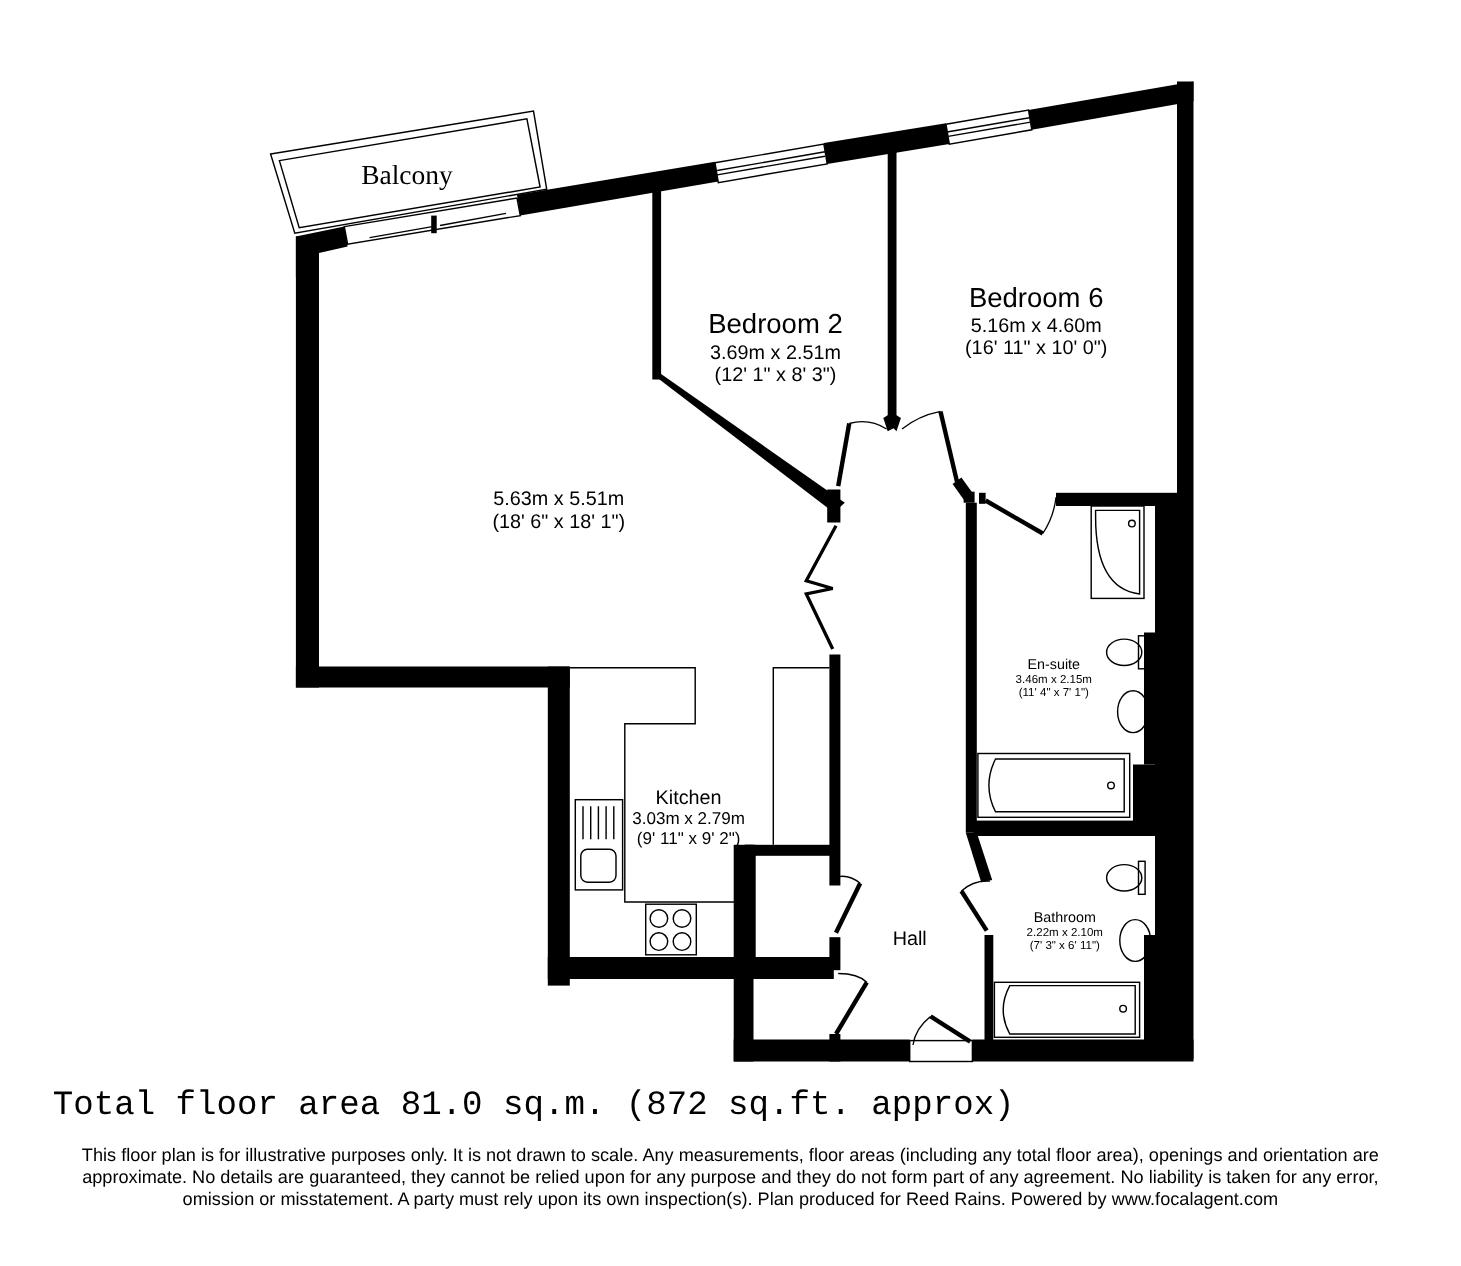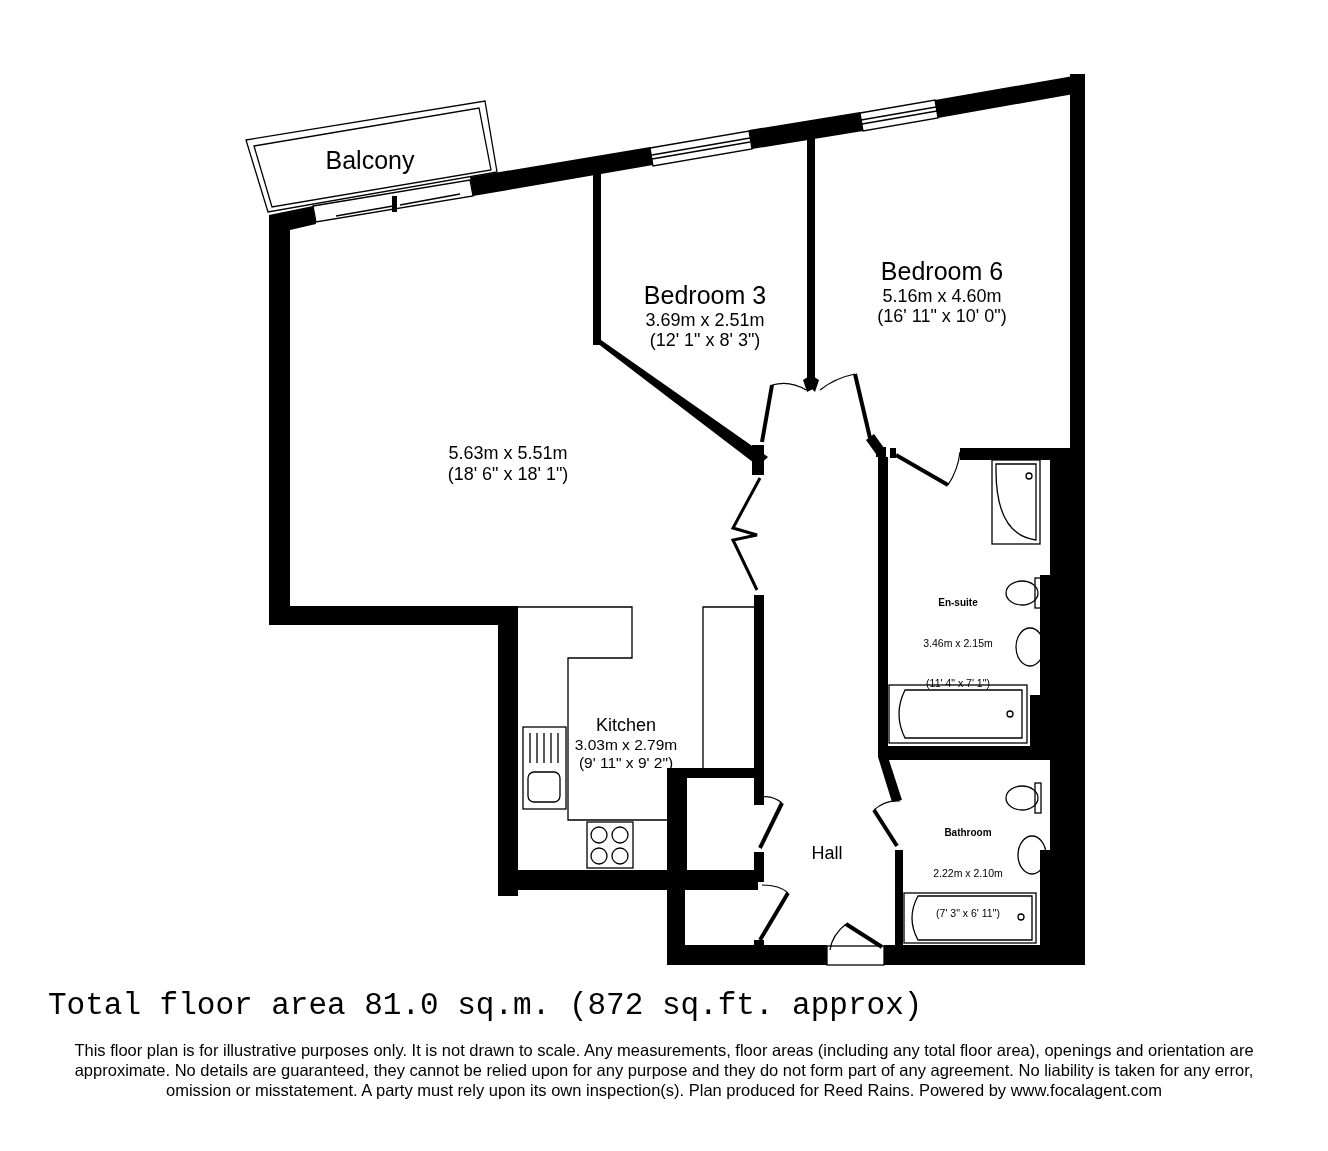--- a/index.html
+++ b/index.html
@@ -7,22 +7,22 @@
     #plan { position: absolute; left: 0; top: 0; width: 1328px; height: 980px; }
     .wall { fill: #000; }
     .thin { fill: none; stroke: #000; stroke-width: 1.3; }
     .door { fill: none; stroke: #000; stroke-width: 1.2; }
     .doorleaf { stroke: #000; stroke-width: 4; }
     .lbl { position: absolute; text-align: center; white-space: nowrap; line-height: 1.15; }
     .room-name-lg { font-size: 25px; }
     .room-dim-md { font-size: 18px; }
     .room-name-md { font-size: 18px; }
     .room-dim-sm { font-size: 15.5px; }
-    .room-name-sm { font-size: 10px; font-weight: bold; }
-    .room-dim-xs { font-size: 10.5px; margin-top: 28px; }
+    .room-name-sm { font-size: 13px; }
+    .room-dim-xs { font-size: 10.5px; }
     #total { position: absolute; left: 48px; top: 988px; font-size: 31px; font-family: Liberation Mono, monospace; }
     #disclaimer { position: absolute; left: 46px; top: 1041px; width: 1236px; text-align: center; font-size: 16.5px; line-height: 1.2; }
   </style>
 </head>
 <body>
 
 <svg id="plan" viewBox="0 0 1328 980" xmlns="http://www.w3.org/2000/svg">
 
   <g>
     <polygon class="thin" points="246,140 485,101 497,172 268,212"></polygon>
@@ -167,24 +167,24 @@
   <g>
     <ellipse class="thin" cx="1022" cy="798" rx="16" ry="12"></ellipse>
     <rect class="thin" x="1035" y="783" width="6" height="30"></rect>
     <ellipse class="thin" cx="1032" cy="855" rx="14" ry="19"></ellipse>
     <rect class="thin" x="904" y="893" width="132" height="50"></rect>
     <path class="thin" d="M918,896 L1032,896 L1032,940 L918,940 Q906,918 918,896 Z"></path>
     <circle class="thin" cx="1021" cy="917" r="3"></circle>
   </g>
 </svg>
 
-<div class="lbl room-name-lg" style="left:322px; top:146px; width:96px;">Balcony</div>
+<div class="lbl room-name-lg" style="left:322px; top:146px; width:96px;font-family:Liberation Serif, serif;">Balcony</div>
 
 <div class="lbl" style="left:620px; top:281px; width:170px;">
-  <div class="room-name-lg">Bedroom 3</div>
+  <div class="room-name-lg">Bedroom 2</div>
   <div class="room-dim-md">3.69m x 2.51m</div>
   <div class="room-dim-md">(12' 1" x 8' 3")</div>
 </div>
 
 <div class="lbl" style="left:852px; top:257px; width:180px;">
   <div class="room-name-lg">Bedroom 6</div>
   <div class="room-dim-md">5.16m x 4.60m</div>
   <div class="room-dim-md">(16' 11" x 10' 0")</div>
 </div>
 

